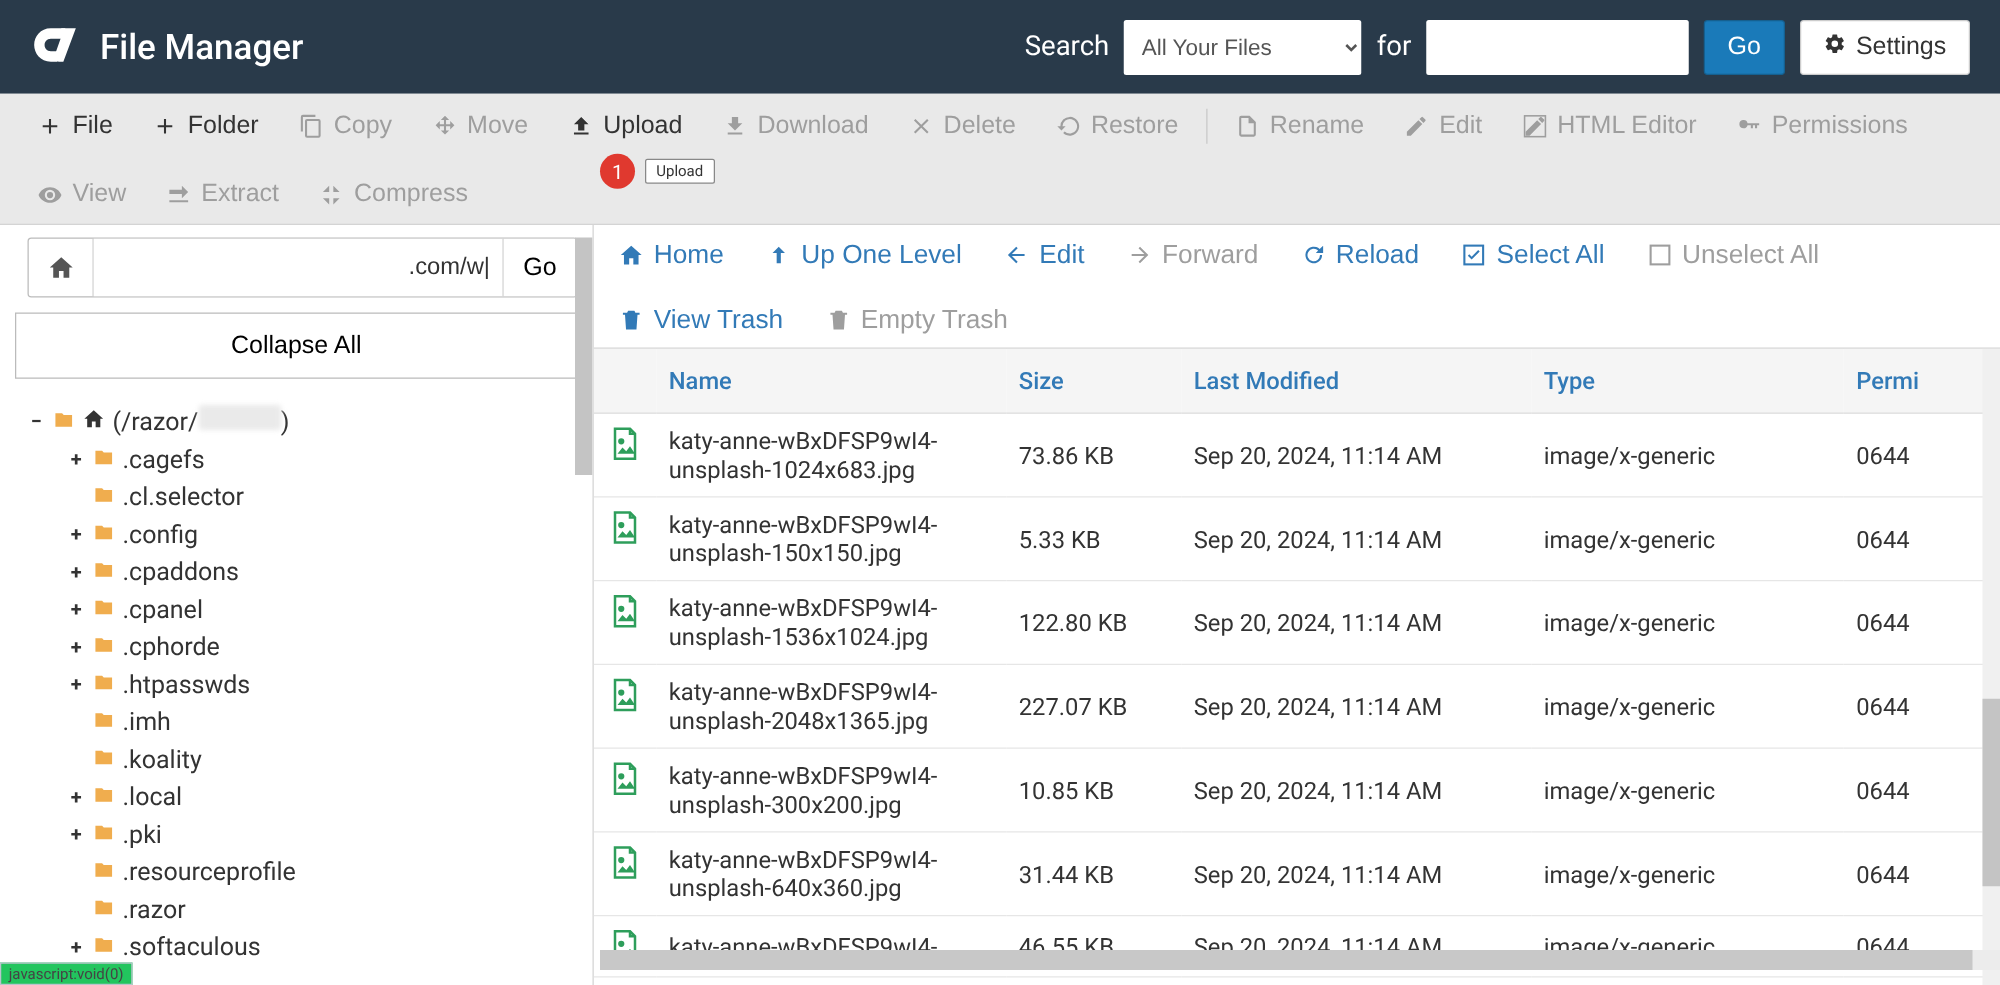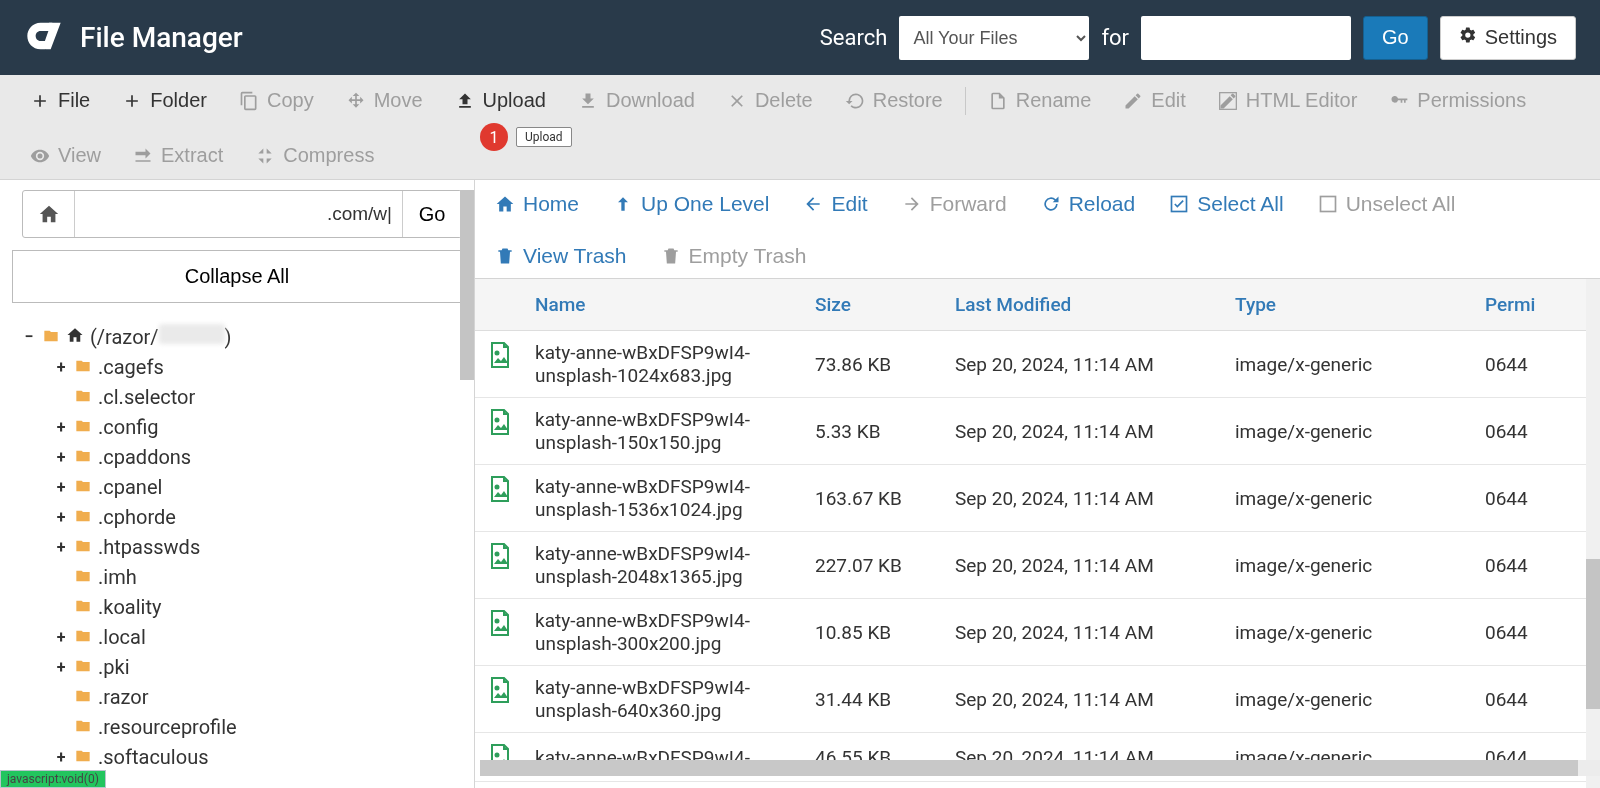--- a/index.html
+++ b/index.html
@@ -623,28 +623,28 @@
             <span class="folder-icon"><svg viewBox="0 0 24 24" fill="#f0ad4e">
                 <path d="M10 4H2v16h20V6H12z"></path>
               </svg></span>
             <span>.pki</span>
           </li>
           <li>
             <span class="expander"></span>
             <span class="folder-icon"><svg viewBox="0 0 24 24" fill="#f0ad4e">
                 <path d="M10 4H2v16h20V6H12z"></path>
               </svg></span>
+            <span>.resourceprofile</span>
+          </li>
+          <li>
+            <span class="expander"></span>
+            <span class="folder-icon"><svg viewBox="0 0 24 24" fill="#f0ad4e">
+                <path d="M10 4H2v16h20V6H12z"></path>
+              </svg></span>
             <span>.razor</span>
-          </li>
-          <li>
-            <span class="expander"></span>
-            <span class="folder-icon"><svg viewBox="0 0 24 24" fill="#f0ad4e">
-                <path d="M10 4H2v16h20V6H12z"></path>
-              </svg></span>
-            <span>.resourceprofile</span>
           </li>
           <li>
             <span class="expander">+</span>
             <span class="folder-icon"><svg viewBox="0 0 24 24" fill="#f0ad4e">
                 <path d="M10 4H2v16h20V6H12z"></path>
               </svg></span>
             <span>.softaculous</span>
           </li>
         </ul>
     </div>
@@ -757,21 +757,21 @@
             <tr>
               <td class="file-ico">
                 <svg viewBox="0 0 24 28" fill="none" stroke="#2e9e5b" stroke-width="2">
                   <path d="M4 2h12l4 4v20H4z" fill="#fff"></path>
                   <path d="M16 2v4h4"></path>
                   <circle cx="9" cy="12" r="1.5" fill="#2e9e5b"></circle>
                   <path d="M6 22l4-5 3 3 3-4 4 6z" fill="#2e9e5b" stroke="none"></path>
                 </svg>
               </td>
               <td>katy-anne-wBxDFSP9wI4-unsplash-1536x1024.jpg</td>
-              <td>163.67 KB</td>
+              <td>122.80 KB</td>
               <td>Sep 20, 2024, 11:14 AM</td>
               <td>image/x-generic</td>
               <td>0644</td>
             </tr>
             <tr>
               <td class="file-ico">
                 <svg viewBox="0 0 24 28" fill="none" stroke="#2e9e5b" stroke-width="2">
                   <path d="M4 2h12l4 4v20H4z" fill="#fff"></path>
                   <path d="M16 2v4h4"></path>
                   <circle cx="9" cy="12" r="1.5" fill="#2e9e5b"></circle>

